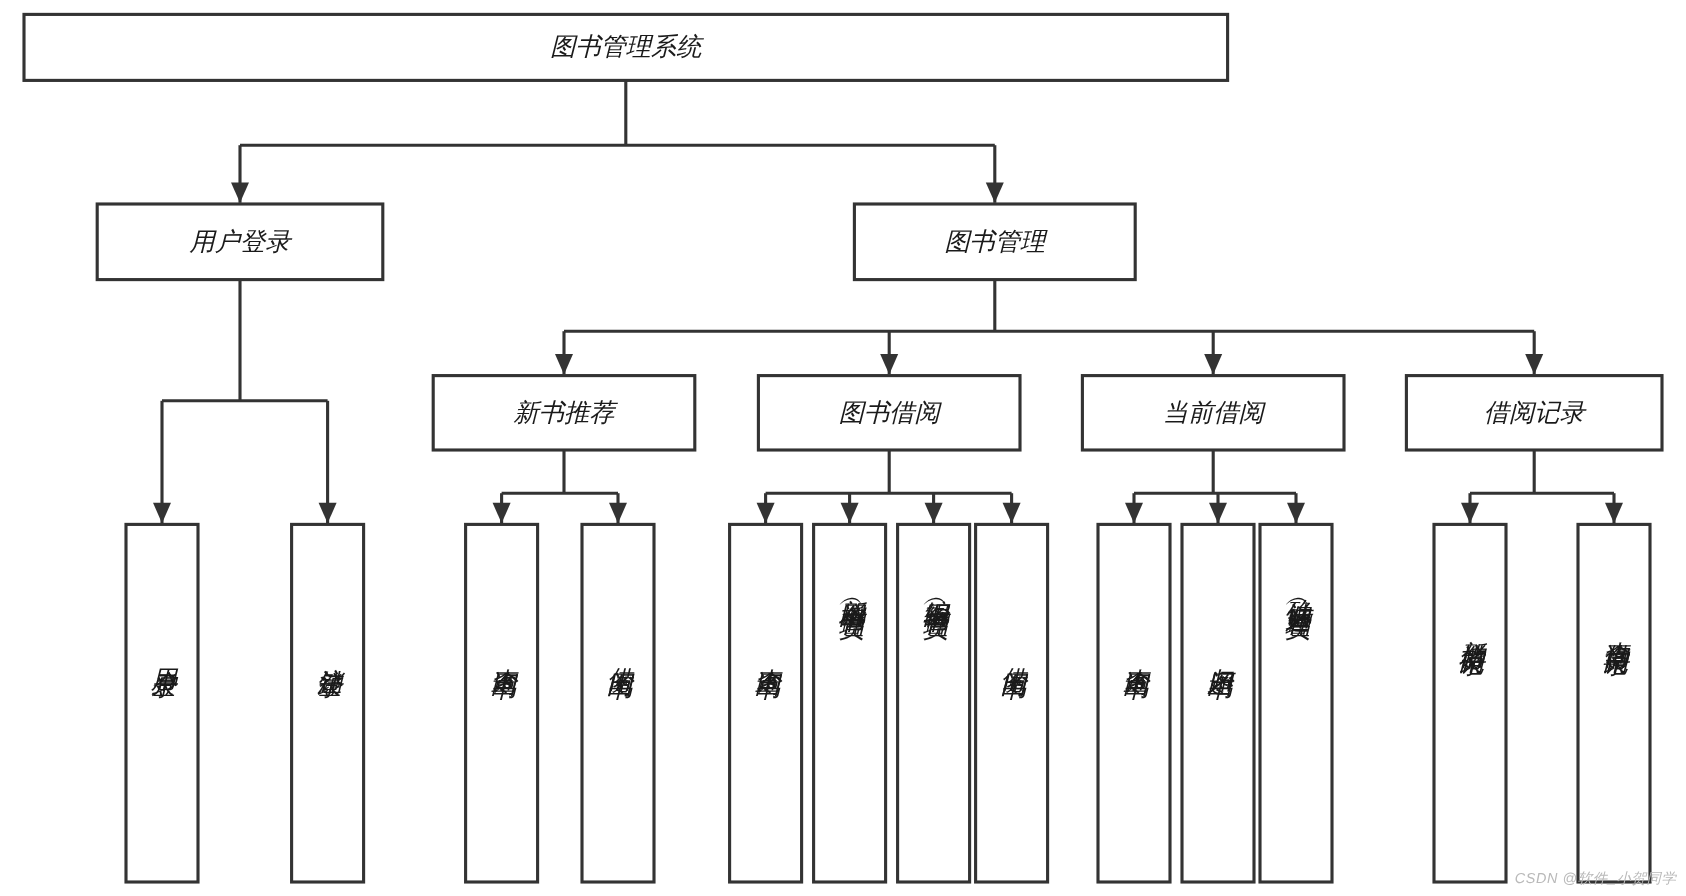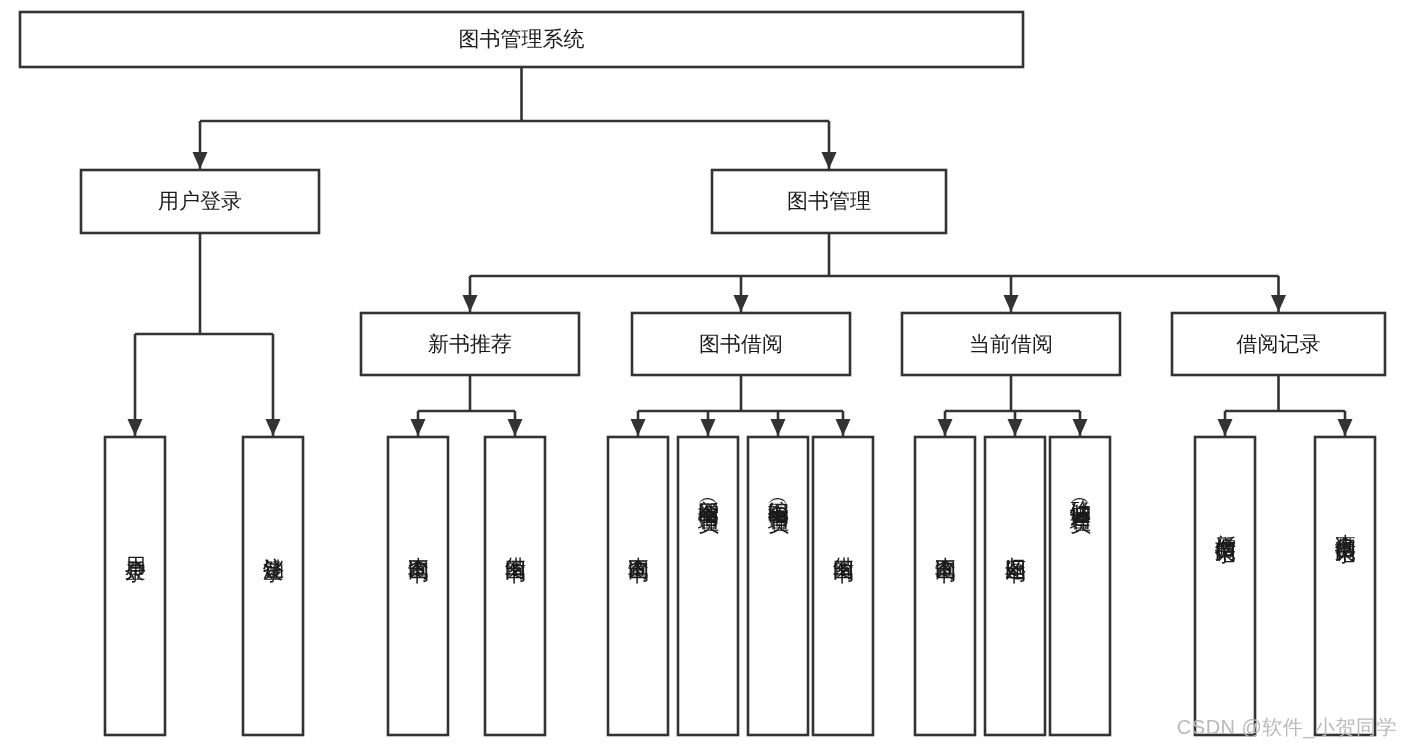--- a/index.html
+++ b/index.html
@@ -10,20 +10,21 @@
   }
   body {
     font-family: "Liberation Sans", "DejaVu Sans", sans-serif;
   }
   #diagram-root {
     position: relative;
     width: 1405px;
     height: 747px;
     background: #ffffff;
     overflow: hidden;
+    font-style: italic;
   }
   svg.diagram-canvas {
     position: absolute;
     left: 0;
     top: 0;
     width: 1405px;
     height: 747px;
   }
   .node-box {
     fill: #ffffff;
@@ -62,21 +63,21 @@
     line-height: 1.18;
     color: #1a1a1a;
     letter-spacing: 2px;
     white-space: nowrap;
   }
   .watermark {
     position: absolute;
     right: 8px;
     bottom: 6px;
     font-family: "Liberation Sans", "DejaVu Sans", sans-serif;
-    font-size: 20px;
+    font-size: 12px;
     color: #b9b9b9;
     letter-spacing: 0.5px;
     user-select: none;
   }
 </style>
 </head>
 <body>
 
 <div id="diagram-root">
 

